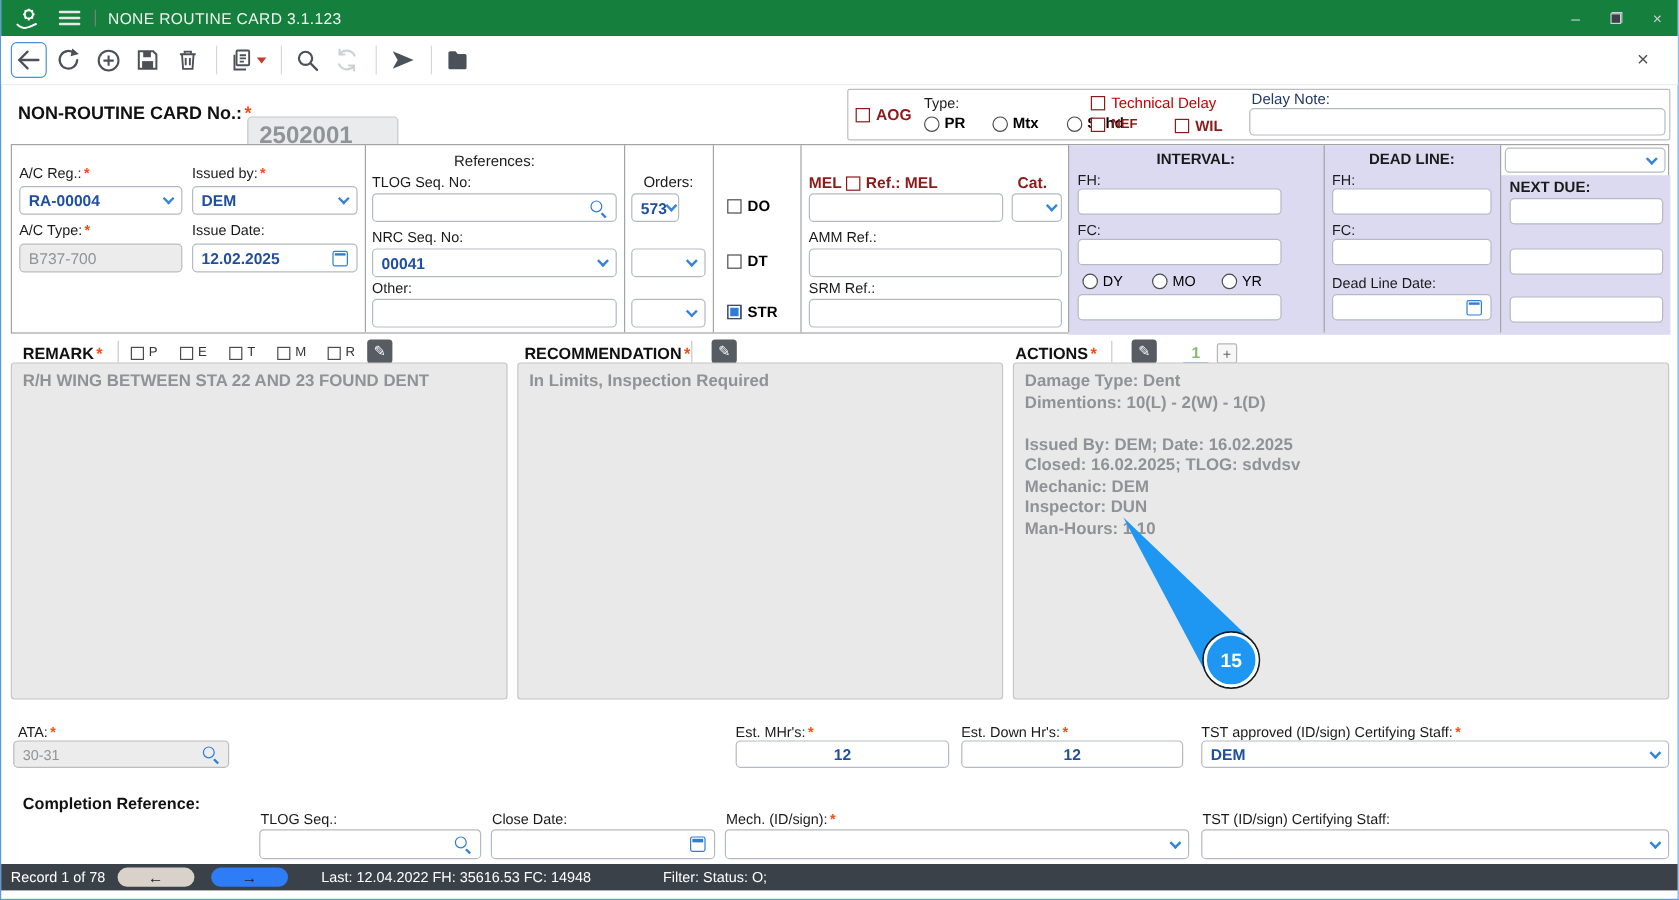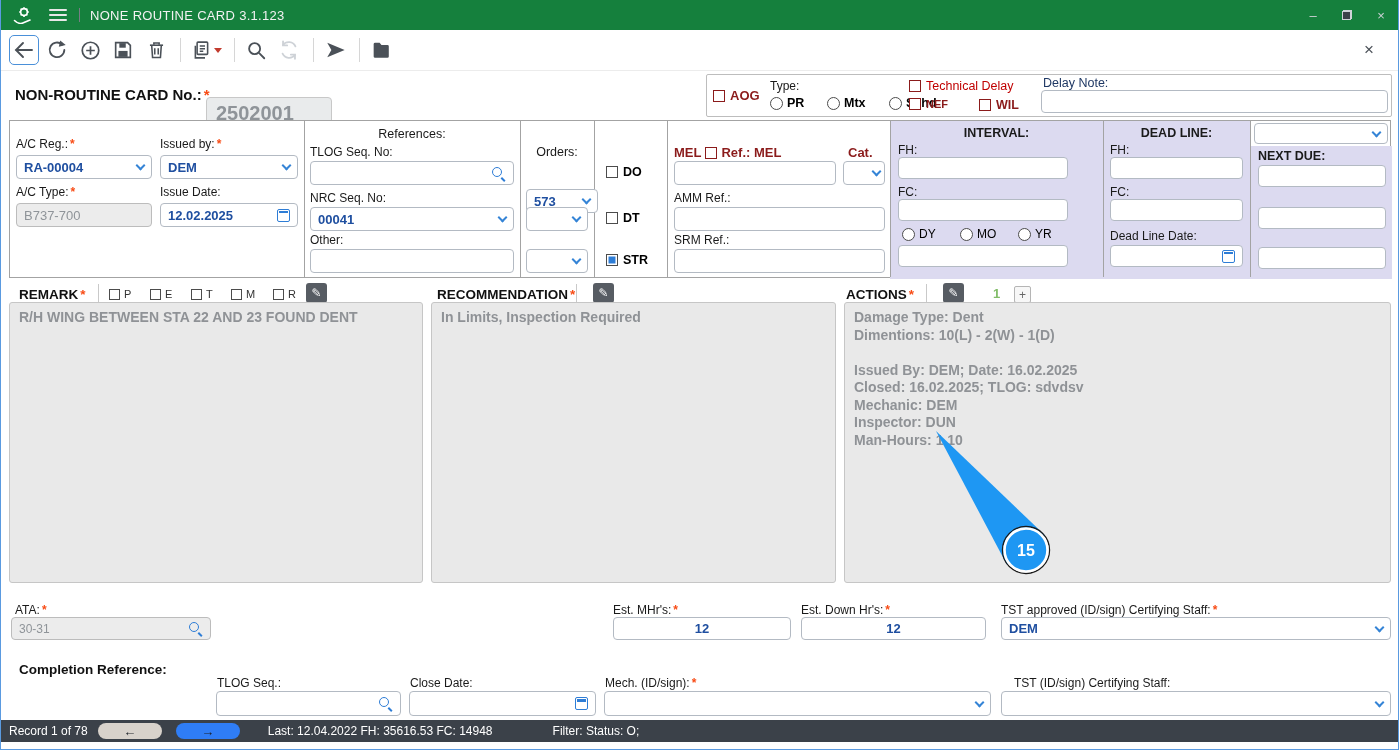--- a/index.html
+++ b/index.html
@@ -277,21 +277,21 @@
     <div class="inp" style="left:300px; top:86px; width:204px;">
         <span>00041</span>
         <span class="chev"></span>
       </div>
     <div class="flab" style="left:300px; top:112px;">Other:</div>
     <div class="inp" style="left:300px; top:128px; width:204px;">
         <span></span>
       </div>
 
     <div class="gtitle" style="left:510px; top:24px; width:74px;">Orders:</div>
-    <div class="inp" style="left:516px; top:40px; width:72px;margin-top:28px;">
+    <div class="inp" style="left:516px; top:40px; width:40px;">
         <span>573</span>
         <span class="chev"></span>
       </div>
     <div class="inp" style="left:516px; top:86px; width:62px;">
         <span></span>
         <span class="chev"></span>
       </div>
     <div class="inp" style="left:516px; top:128px; width:62px;">
         <span></span>
         <span class="chev"></span>
@@ -439,21 +439,21 @@
 Man-Hours: 1.10</div>
 
   <svg class="annotation-svg" viewBox="0 0 170 170">
     <polygon points="35,16 105.8,149.4 144.2,120.6" fill="#1e97f3"></polygon>
     <circle cx="125" cy="135" r="23.5" fill="none" stroke="#1a1a1a" stroke-width="1.4"></circle>
     <circle cx="125" cy="135" r="21.5" fill="#1e97f3" stroke="#ffffff" stroke-width="2.6"></circle>
     <text x="125" y="141" text-anchor="middle" font-size="16" font-weight="bold" fill="#ffffff" font-family="Liberation Sans, sans-serif">15</text>
   </svg>
 
   <div class="flab" style="left:14px; top:603px;"><span>ATA:</span><span class="star">*</span></div>
-  <div class="inp dis" style="left:10px; top:617px; width:200px; height:23px; font-size:12px;align-items:center;">
+  <div class="inp dis" style="left:10px; top:617px; width:180px; height:23px; font-size:12px;align-items:center;">
       <span>30-31</span>
       <span class="mag"></span>
     </div>
 
   <div class="flab" style="left:612px; top:603px;"><span>Est. MHr's:</span><span class="star">*</span></div>
   <div class="inp" style="left:612px; top:617px; width:178px; height:23px; justify-content:center;">
       <span>12</span>
     </div>
 
   <div class="flab" style="left:800px; top:603px;"><span>Est. Down Hr's:</span><span class="star">*</span></div>
@@ -476,21 +476,21 @@
   <div class="flab" style="left:409px; top:676px;">Close Date:</div>
   <div class="inp" style="left:408px; top:691px; width:187px; height:25px;">
       <span></span>
       <span class="cal"></span>
     </div>
   <div class="flab" style="left:604px; top:676px;"><span>Mech. (ID/sign):</span><span class="star">*</span></div>
   <div class="inp" style="left:603px; top:691px; width:387px; height:25px;">
       <span></span>
       <span class="chev"></span>
     </div>
-  <div class="flab" style="left:1001px; top:676px;margin-left:12px;">TST (ID/sign) Certifying Staff:</div>
+  <div class="flab" style="left:1001px; top:676px;">TST (ID/sign) Certifying Staff:</div>
   <div class="inp" style="left:1000px; top:691px; width:390px; height:25px;">
       <span></span>
       <span class="chev"></span>
     </div>
 
   <div class="statusbar">
     <span style="margin-left:8px;">Record 1 of 78</span>
     <div class="nav-btn nav-prev">
         <span>←</span>
       </div>

